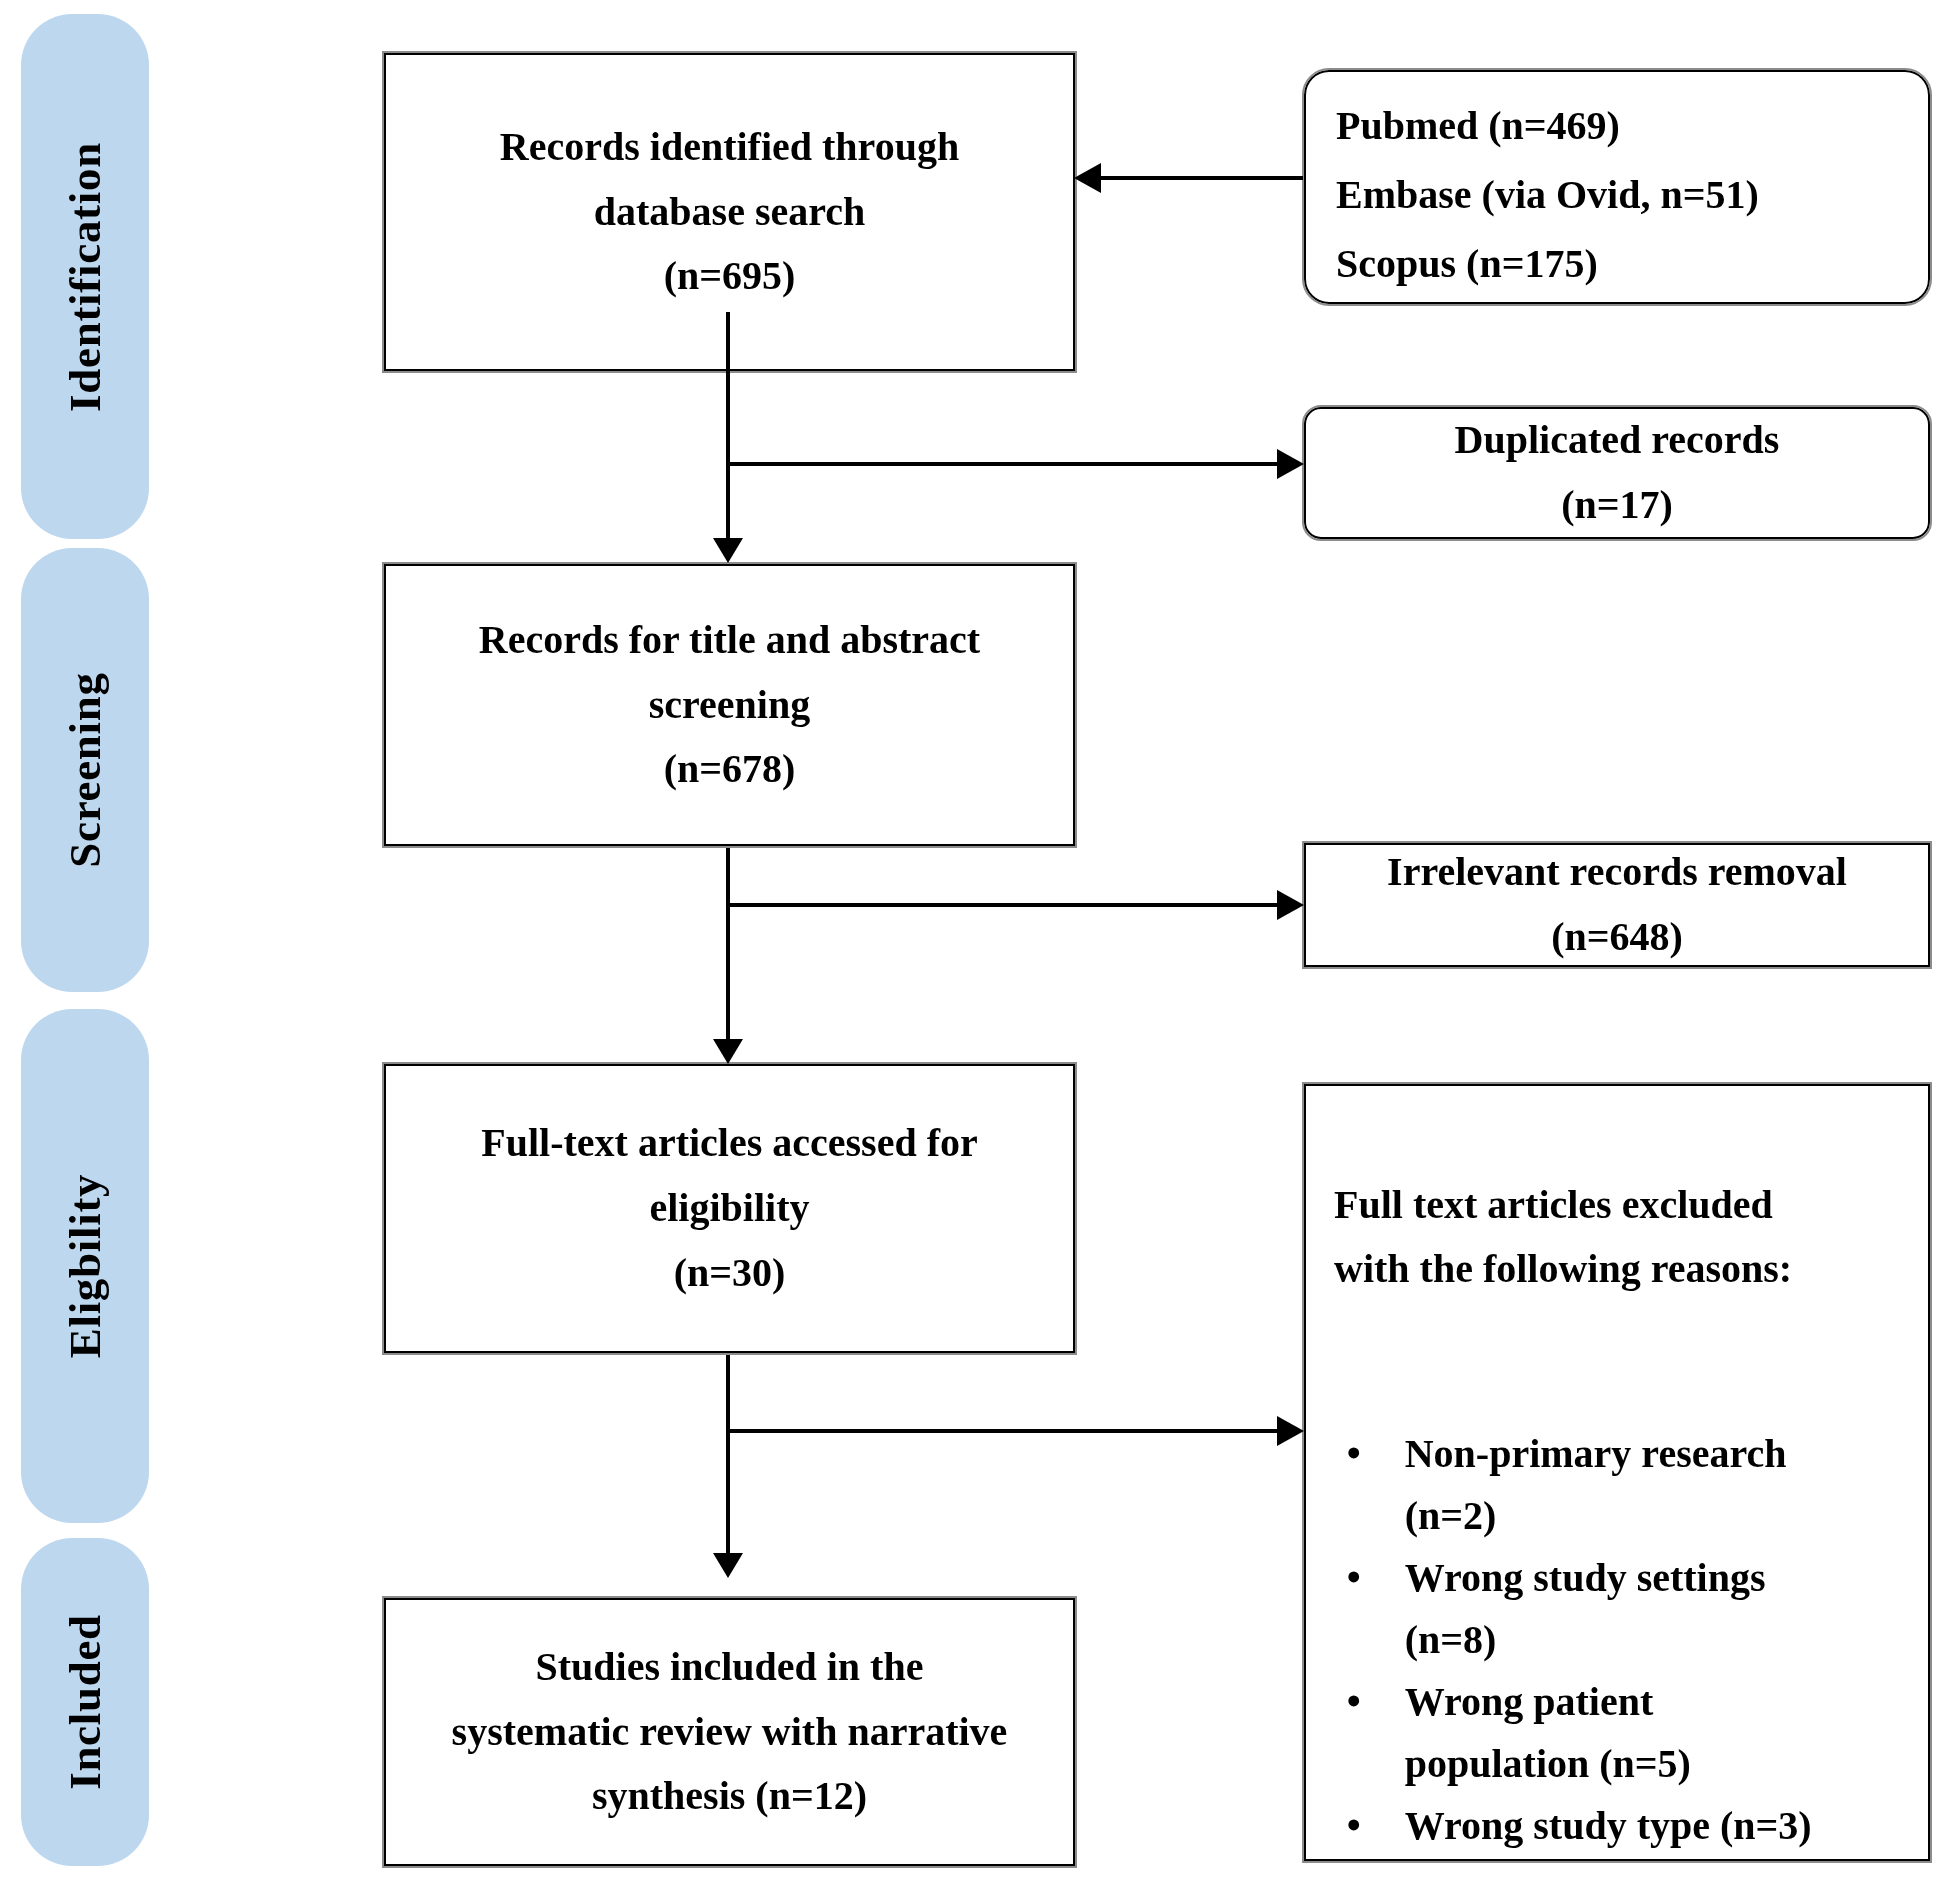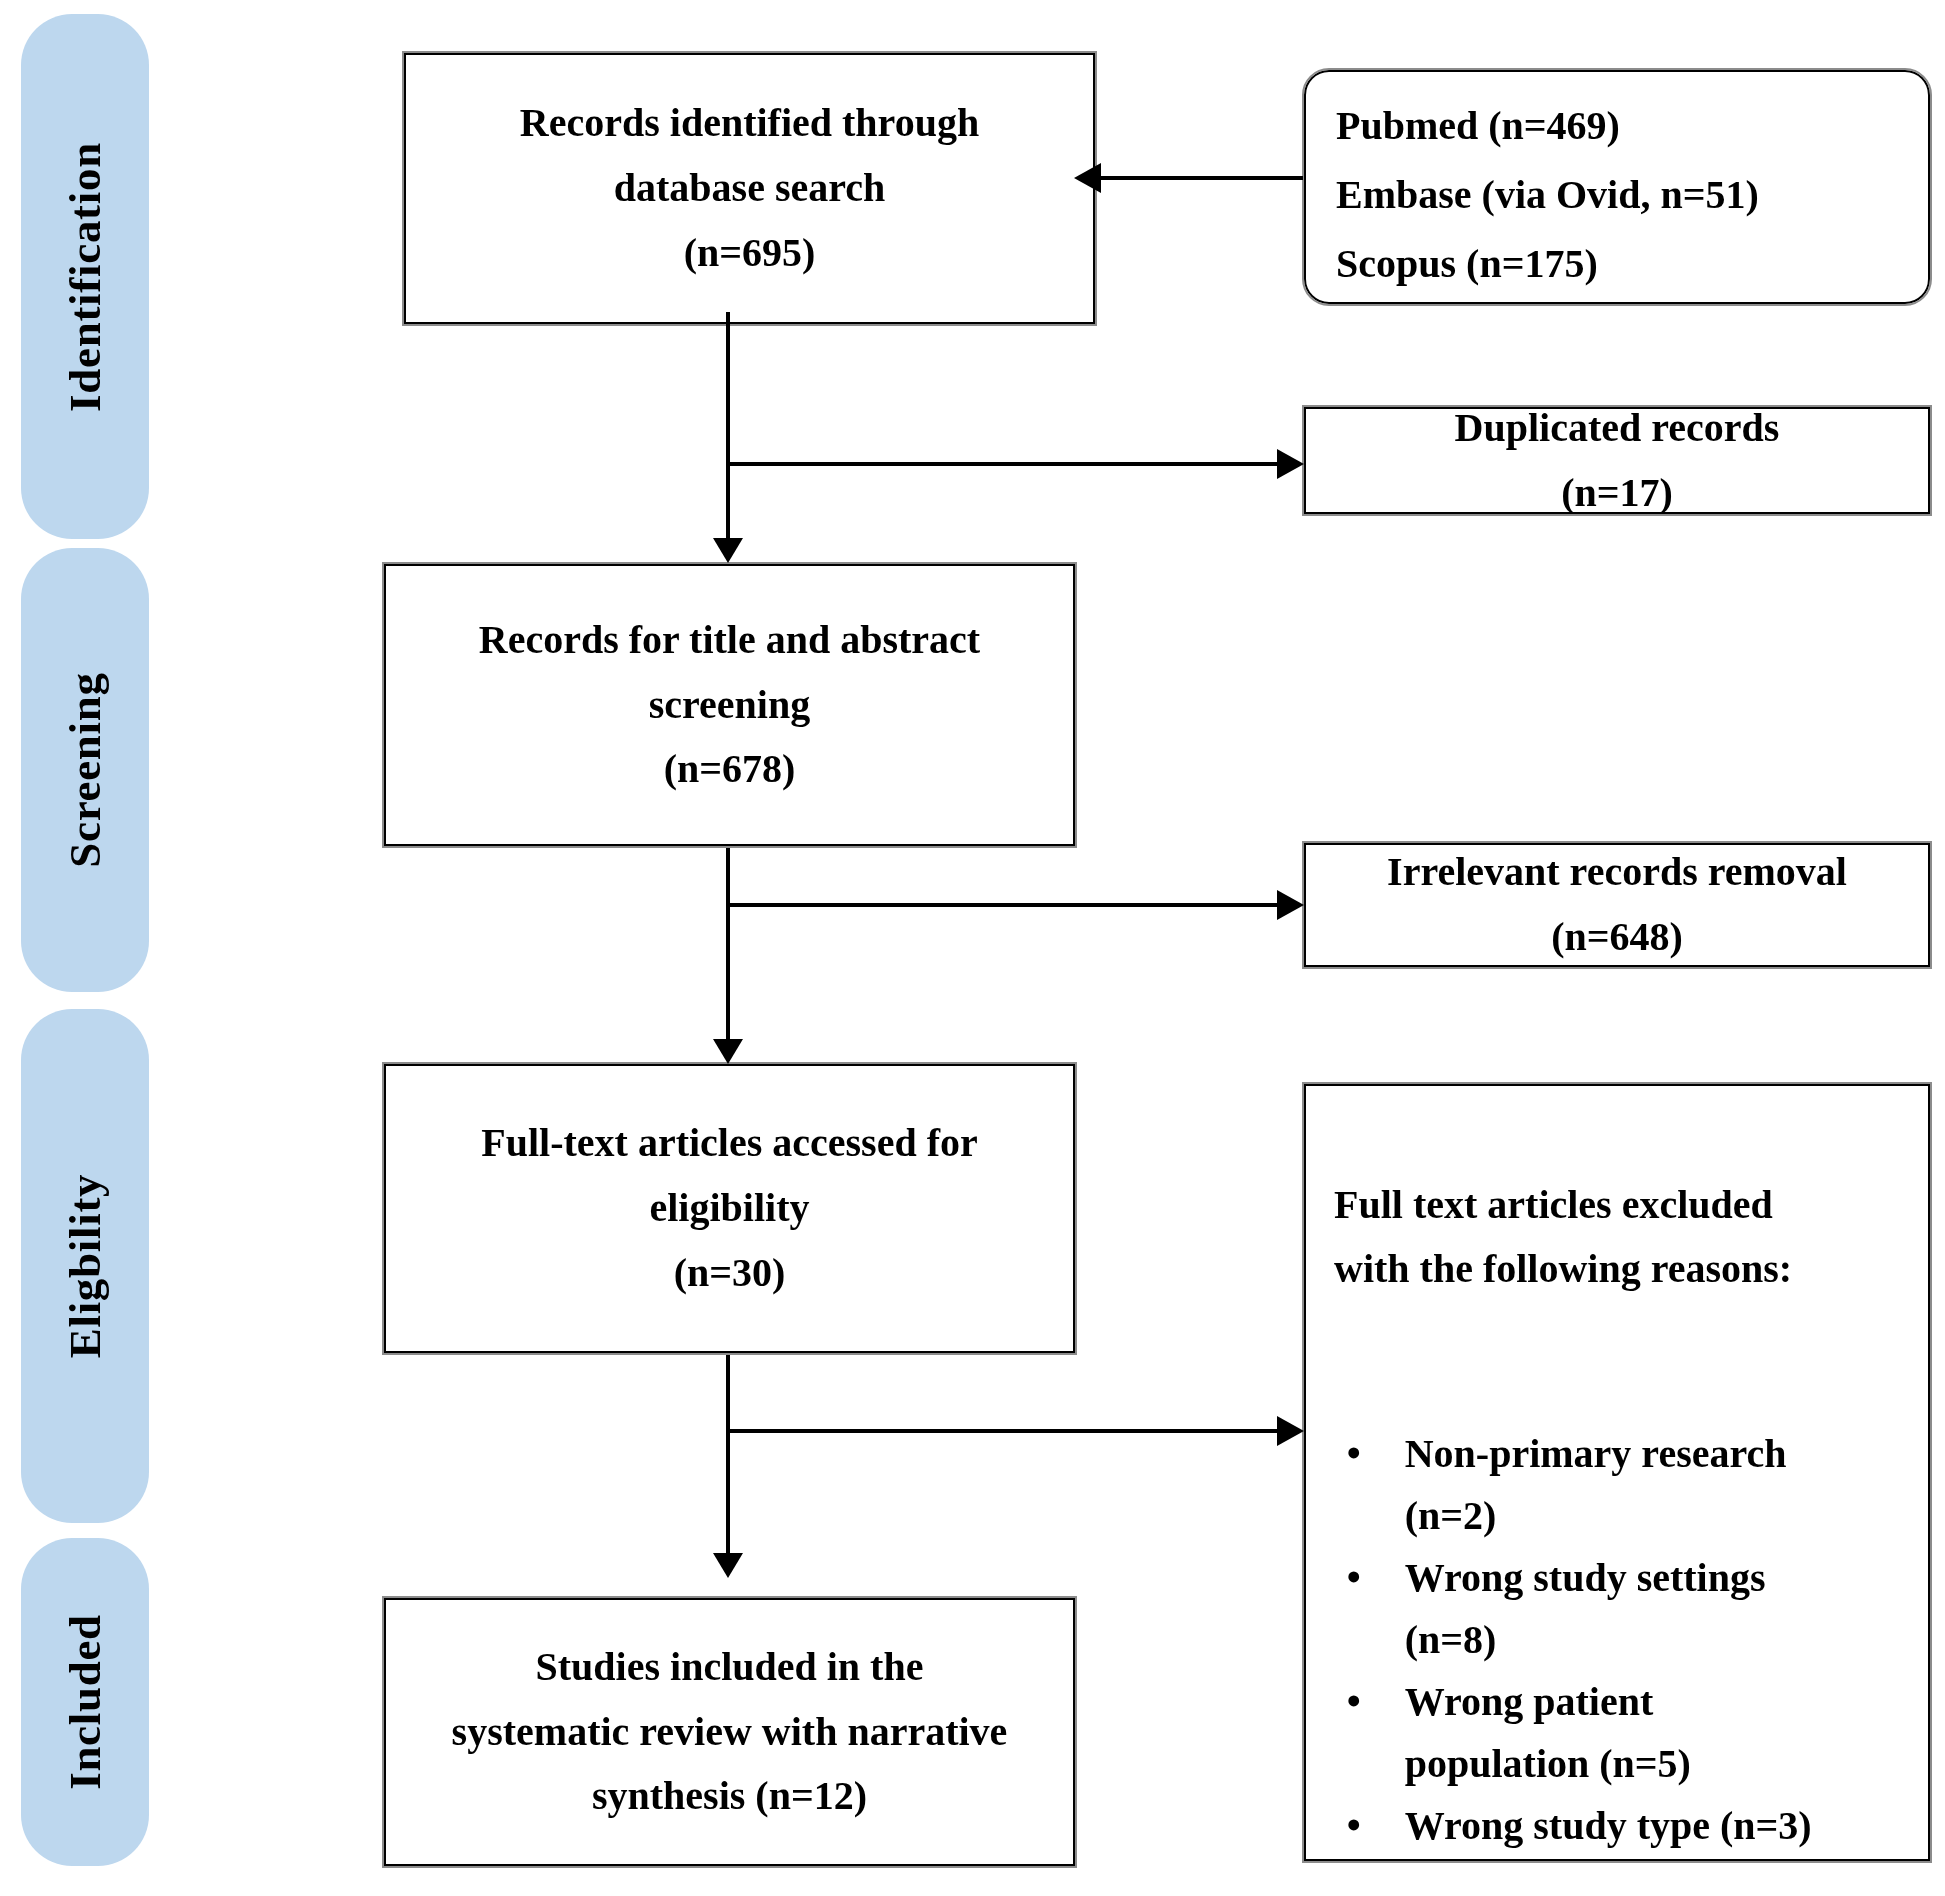--- a/index.html
+++ b/index.html
@@ -48,28 +48,28 @@
     white-space: pre-line;
   }
   .box.center {
     display: flex;
     align-items: center;
     justify-content: center;
     text-align: center;
     line-height: 1.62;
   }
   .flow-box { left: 384px; width: 691px; }
-  .f1 { top: 53px;   height: 271px; margin-left: 20px; }
+  .f1 { top: 53px;   height: 318px; }
   .f2 { top: 564px;  height: 282px; }
   .f3 { top: 1064px; height: 289px; }
   .f4 { top: 1578px; height: 268px; margin-top: 20px; }
 
   .side-box { left: 1304px; width: 626px; }
   .s-db       { top: 70px;  height: 234px; text-align: left; padding: 20px 14px 0 30px; line-height: 1.72; display: block; border-radius: 25px; }
-  .s-dup      { top: 407px;  height: 107px; line-height: 1.42; }
+  .s-dup      { top: 407px;  height: 132px; line-height: 1.42; border-radius: 17px; }
   .s-irr      { top: 843px; height: 124px; line-height: 1.42; }
   .s-excluded { top: 1084px; height: 777px; text-align: left; padding: 22.5px 17.6px 0 28px; line-height: 1.6; display: block; }
 
   .excl-heading { white-space: pre-line; }
   .bullets { margin-top: 58px; display: flex; flex-direction: column; }
   .bullet { display: flex; gap: 44px; padding-left: 12.7px; line-height: 1.55; }
   .bullet .dot { flex: 0 0 auto; }
   .bullet .btext { white-space: pre-line; }
 
   

